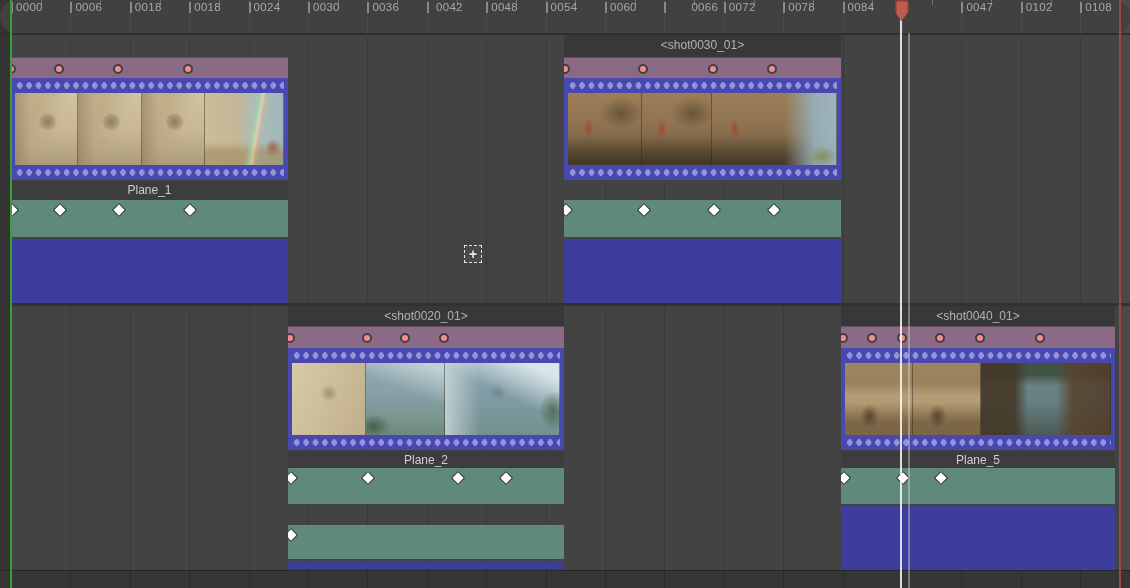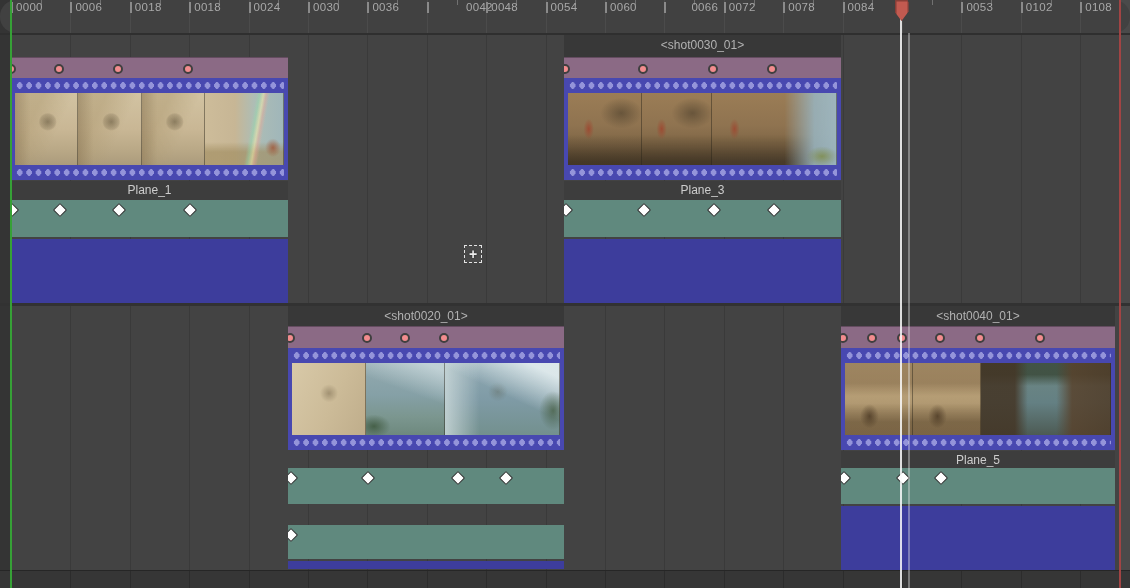--- a/index.html
+++ b/index.html
@@ -157,20 +157,21 @@
       </div>
       <div class="abs film" style="left: 288px; width: 276px; top: 348px; height: 102px;">
         <div class="dots top"></div>
         <div class="dots bot"></div>
         <div class="thumbs">
           <div class="thumb t-beige" style="flex-grow: 1; flex-basis: 0px;"></div>
           <div class="thumb t-mist" style="flex-grow: 1.05; flex-basis: 0px;"></div>
           <div class="thumb t-mist-peak" style="flex-grow: 1.55; flex-basis: 0px;"></div>
         </div>
       </div>
+      <div class="abs plane-bar" style="left: 288px; width: 276px; top: 451px; height: 17px;"><span>Plane_2</span></div>
       <div class="abs anim-track" style="left: 288px; width: 276px; top: 468px; height: 36px;">
         <div class="kfd" style="left: -2.5px;"></div>
         <div class="kfd" style="left: 74.5px;"></div>
         <div class="kfd" style="left: 164.5px;"></div>
         <div class="kfd" style="left: 212.5px;"></div>
       </div>
       <div class="abs anim-track" style="left: 288px; width: 276px; top: 525px; height: 34px;">
         <div class="kfd" style="left: -2.5px;"></div>
       </div>
       <div class="abs blue-sec" style="left: 288px; width: 276px; top: 561px; height: 8px;"></div>
@@ -183,21 +184,20 @@
       </div>
       <div class="abs film" style="left: 564px; width: 277px; top: 78px; height: 102px;">
         <div class="dots top"></div>
         <div class="dots bot"></div>
         <div class="thumbs">
           <div class="thumb t-village" style="flex-grow: 1; flex-basis: 0px;"></div>
           <div class="thumb t-village" style="flex-grow: 0.95; flex-basis: 0px;"></div>
           <div class="thumb t-village-sky" style="flex-grow: 1.7; flex-basis: 0px;"></div>
         </div>
       </div>
-      <div class="abs plane-bar" style="left: 564px; width: 277px; top: 181px; height: 19px;"><span>Plane_3</span></div>
       <div class="abs anim-track" style="left: 564px; width: 277px; top: 200px; height: 37px;">
         <div class="kfd" style="left: -3.5px;"></div>
         <div class="kfd" style="left: 74.5px;"></div>
         <div class="kfd" style="left: 144.5px;"></div>
         <div class="kfd" style="left: 204.5px;"></div>
       </div>
       <div class="abs blue-sec" style="left: 564px; width: 277px; top: 239px; height: 64px;"></div>
       <div class="abs shot-title" style="left: 841px; width: 274px; top: 306px; height: 20px;"><span>&lt;shot0040_01&gt;</span></div>
       <div class="abs kf-track" style="left: 841px; width: 274px; top: 326px; height: 21px;">
         <div class="kfc" style="left: -3px;"></div>
@@ -272,21 +272,21 @@
       <div class="abs r-tick" style="left: 308px;"></div>
       <div class="abs r-minor" style="left: 337.7px;"></div>
       <div class="abs r-label" style="left: 313px;">0030</div>
       <div class="abs r-col" style="left: 367.4px;"></div>
       <div class="abs r-tick" style="left: 367.4px;"></div>
       <div class="abs r-minor" style="left: 397.1px;"></div>
       <div class="abs r-label" style="left: 372.4px;">0036</div>
       <div class="abs r-col" style="left: 426.8px;"></div>
       <div class="abs r-tick" style="left: 426.8px;"></div>
       <div class="abs r-minor" style="left: 456.5px;"></div>
-      <div class="abs r-label" style="left: 438px; padding-left: 28px;">0042</div>
+      <div class="abs r-label" style="left: 408px; padding-left: 28px;">0042</div>
       <div class="abs r-col" style="left: 486.2px;"></div>
       <div class="abs r-tick" style="left: 486.2px;"></div>
       <div class="abs r-minor" style="left: 515.9px;"></div>
       <div class="abs r-label" style="left: 491.2px;">0048</div>
       <div class="abs r-col" style="left: 545.6px;"></div>
       <div class="abs r-tick" style="left: 545.6px;"></div>
       <div class="abs r-minor" style="left: 575.3px;"></div>
       <div class="abs r-label" style="left: 550.6px;">0054</div>
       <div class="abs r-col" style="left: 605px;"></div>
       <div class="abs r-tick" style="left: 605px;"></div>
@@ -307,21 +307,21 @@
       <div class="abs r-col" style="left: 842.6px;"></div>
       <div class="abs r-tick" style="left: 842.6px;"></div>
       <div class="abs r-minor" style="left: 872.3px;"></div>
       <div class="abs r-label" style="left: 847.6px;">0084</div>
       <div class="abs r-col" style="left: 902px;"></div>
       <div class="abs r-tick" style="left: 902px;"></div>
       <div class="abs r-minor" style="left: 931.7px;"></div>
       <div class="abs r-col" style="left: 961.4px;"></div>
       <div class="abs r-tick" style="left: 961.4px;"></div>
       <div class="abs r-minor" style="left: 991.1px;"></div>
-      <div class="abs r-label" style="left: 966.4px;">0053</div>
+      <div class="abs r-label" style="left: 966.4px;">0047</div>
       <div class="abs r-col" style="left: 1020.8px;"></div>
       <div class="abs r-tick" style="left: 1020.8px;"></div>
       <div class="abs r-minor" style="left: 1050.5px;"></div>
       <div class="abs r-label" style="left: 1025.8px;">0102</div>
       <div class="abs r-col" style="left: 1080.2px;"></div>
       <div class="abs r-tick" style="left: 1080.2px;"></div>
       <div class="abs r-label" style="left: 1085.2px;">0108</div>
     </div>
   <div id="ruler-sep" class="abs"></div>
   <div id="start-line" class="abs" style="left: 10px;"></div>

